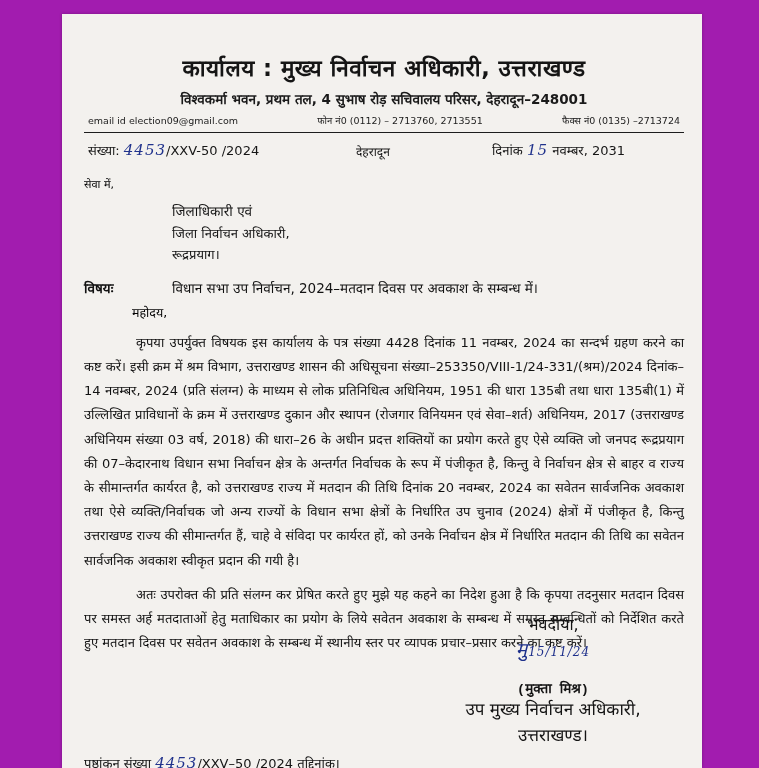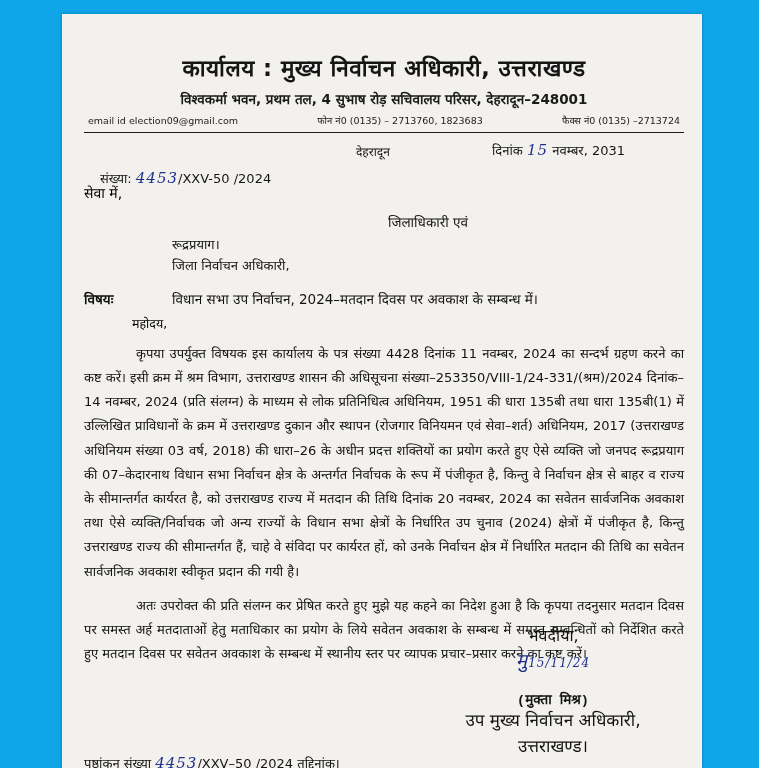--- a/index.html
+++ b/index.html
@@ -7,21 +7,21 @@
     padding: 0;
     background: #d8d8d8;
   }
   body {
     font-family: "Liberation Sans", sans-serif;
   }
   .page {
     position: relative;
     width: 759px;
     height: 768px;
-    background: #0ea5e9;
+    background: #a21caf;
     overflow: hidden;
   }
   .sheet {
     position: absolute;
     left: 62px;
     top: 14px;
     width: 640px;
     height: 754px;
     background: #f3f1ee;
     box-shadow: 0 0 3px rgba(0,0,0,0.25);
@@ -72,42 +72,42 @@
 
   
   .ref-line {
     position: relative;
     height: 26px;
     margin-top: 6px;
     font-family: "DejaVu Sans", sans-serif;
     font-size: 13px;
     color: #161616;
   }
-  .ref-left { position: absolute; left: 16px; top: 2px; white-space: nowrap; margin-top: 28px;}
+  .ref-left { position: absolute; left: 4px; top: 2px; white-space: nowrap;}
   .hand {
     font-family: "DejaVu Serif", serif;
     font-style: italic;
     color: #20328c;
     font-size: 15px;
     letter-spacing: 1px;
   }
   .ref-mid { position: absolute; left: 272px; top: 4px; font-size: 12px;}
   .ref-right { position: absolute; left: 408px; top: 2px; white-space: nowrap;}
 
-  .seva { font-family: "DejaVu Sans", sans-serif; font-size: 14px; margin-top: 18px; }
+  .seva { font-family: "DejaVu Sans", sans-serif; font-size: 11px; margin-top: 11px; }
 
   .addressee {
     margin-left: 88px;
     margin-top: 10px;
     font-family: "DejaVu Sans", sans-serif;
     font-size: 13px;
     line-height: 1.62;
     color: #141414;
   }
-  .addressee .l1 { font-size: 13.5px; text-align: center; }
+  .addressee .l1 { font-size: 13.5px; }
 
   .subject-row {
     display: flex;
     margin-top: 14px;
     font-family: "DejaVu Sans", sans-serif;
     font-size: 13.5px;
     color: #121212;
   }
   .subject-label { width: 88px; flex: 0 0 88px; font-weight: bold;}
   .subject-text { flex: 1 1 auto; }
@@ -179,21 +179,21 @@
     <div class="inner">
 
       <div class="org-title">कार्यालय  :  मुख्य   निर्वाचन  अधिकारी,  उत्तराखण्ड</div>
       <div class="org-address">विश्वकर्मा भवन, प्रथम तल, 4  सुभाष रोड़   सचिवालय परिसर,  देहरादून–248001</div>
 
       <div class="contact-row">
         <div class="email">
           <span>email id</span>
           <span>election09@gmail.com</span>
         </div>
-        <div>फोन नं0 (0135) – 2713760, 1823683</div>
+        <div>फोन नं0 (0112) – 2713760, 2713551</div>
         <div>फैक्स  नं0  (0135) –2713724</div>
       </div>
 
       <hr class="hr-main">
 
       <div class="ref-line">
         <div class="ref-left">
           <span>संख्या:</span>
           <span class="hand">4453</span><span>/XXV-50 /2024</span>
         </div>
@@ -202,22 +202,22 @@
           <span>दिनांक</span>
           <span class="hand">15</span>
           <span>नवम्बर, 2031</span>
         </div>
       </div>
 
       <div class="seva">सेवा में,</div>
 
       <div class="addressee">
         <div class="l1">जिलाधिकारी एवं</div>
+        <div>जिला निर्वाचन अधिकारी,</div>
         <div>रूद्रप्रयाग।</div>
-        <div>जिला निर्वाचन अधिकारी,</div>
       </div>
 
       <div class="subject-row">
         <div class="subject-label">विषयः</div>
         <div class="subject-text">विधान सभा उप निर्वाचन, 2024–मतदान दिवस पर अवकाश के सम्बन्ध में।</div>
       </div>
 
       <div class="salutation">महोदय,</div>
 
       <div class="para"><span class="indent"></span><span>कृपया उपर्युक्त विषयक इस कार्यालय के पत्र संख्या 4428 दिनांक 11 नवम्बर, 2024 का सन्दर्भ ग्रहण करने का कष्ट करें। इसी क्रम में श्रम विभाग, उत्तराखण्ड शासन की अधिसूचना संख्या–253350/VIII-1/24-331/(श्रम)/2024 दिनांक–14 नवम्बर, 2024 (प्रति संलग्न) के माध्यम से लोक प्रतिनिधित्व अधिनियम, 1951 की धारा 135बी तथा धारा 135बी(1) में उल्लिखित प्राविधानों के क्रम में उत्तराखण्ड दुकान और स्थापन (रोजगार विनियमन एवं सेवा–शर्त) अधिनियम, 2017 (उत्तराखण्ड अधिनियम संख्या 03 वर्ष, 2018) की धारा–26 के अधीन प्रदत्त शक्तियों का प्रयोग करते हुए ऐसे व्यक्ति जो जनपद रूद्रप्रयाग की 07–केदारनाथ विधान सभा निर्वाचन क्षेत्र के अन्तर्गत निर्वाचक के रूप में पंजीकृत है, किन्तु वे निर्वाचन क्षेत्र से बाहर व राज्य के सीमान्तर्गत कार्यरत है, को उत्तराखण्ड राज्य में मतदान की तिथि दिनांक 20 नवम्बर, 2024 का सवेतन सार्वजनिक अवकाश तथा ऐसे व्यक्ति/निर्वाचक जो अन्य राज्यों के विधान सभा क्षेत्रों के निर्धारित उप चुनाव (2024) क्षेत्रों में पंजीकृत है, किन्तु उत्तराखण्ड राज्य की सीमान्तर्गत हैं, चाहे वे संविदा पर कार्यरत हों, को उनके निर्वाचन क्षेत्र में निर्धारित मतदान की तिथि का सवेतन सार्वजनिक अवकाश स्वीकृत प्रदान की गयी है।</span></div>

